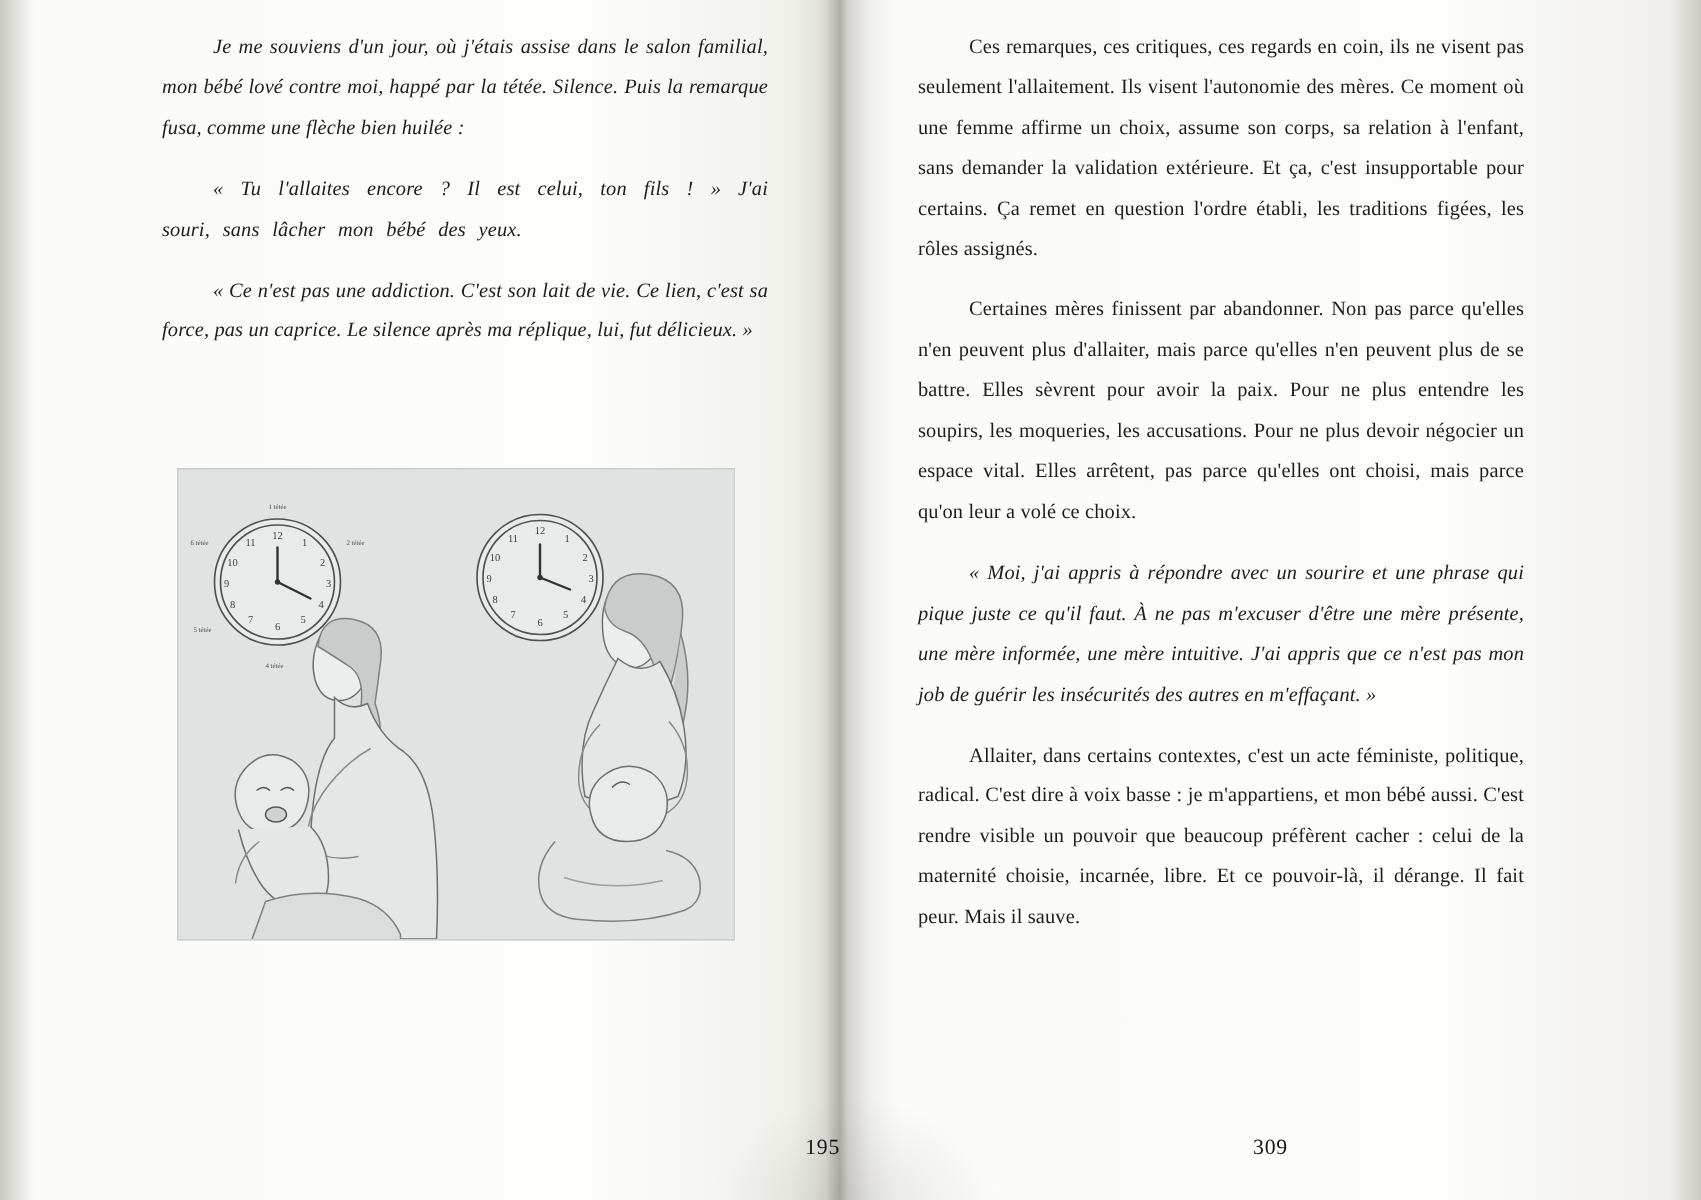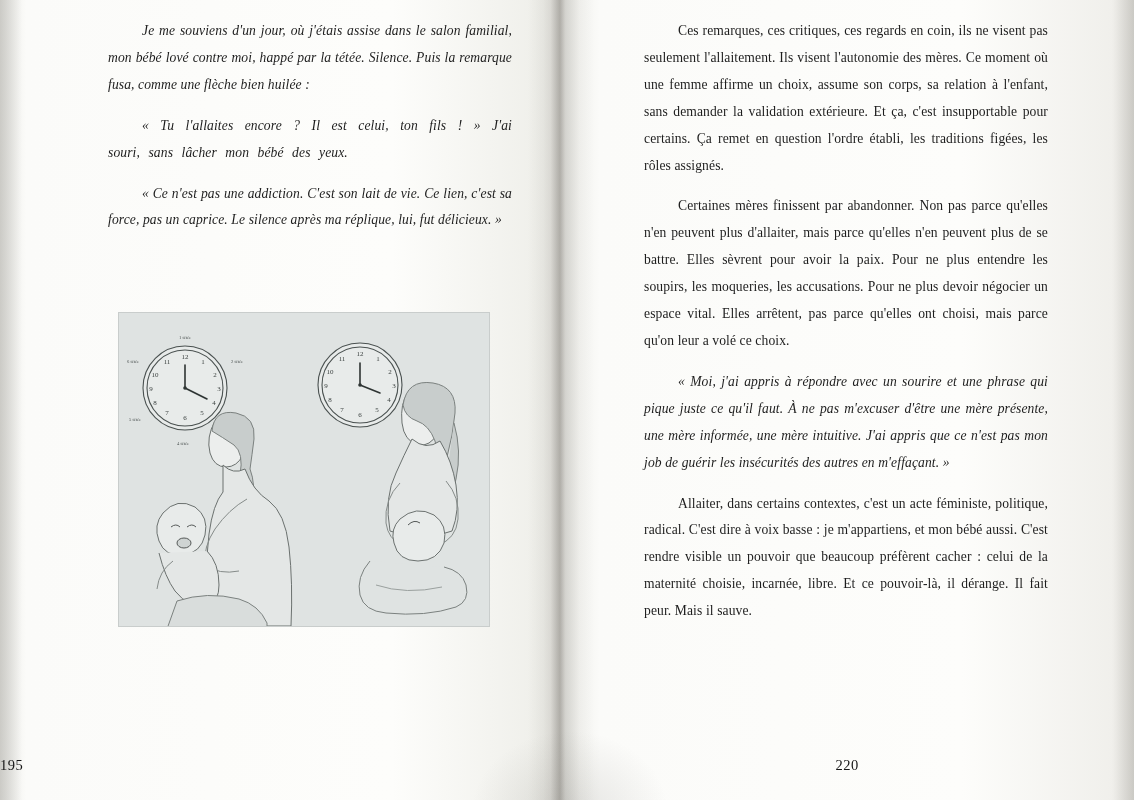--- a/index.html
+++ b/index.html
@@ -71,21 +71,20 @@
   }
   .col-left {
     left: 108px;
     top: 18px;
     width: 404px;
   }
   .col-right {
     left: 612px;
     top: 18px;
     width: 404px;
-    margin-left: 32px;
   }
   p {
     margin: 0 0 14px 0;
     font-size: 13.6px;
     line-height: 1.98;
     color: #1d1d1d;
     text-align: justify;
     text-indent: 34px;
     letter-spacing: 0.1px;
   }
@@ -135,21 +134,21 @@
 
   
   .folio {
     position: absolute;
     bottom: 26px;
     font-size: 14.5px;
     color: #151515;
     font-family: "Liberation Serif", serif;
     letter-spacing: 0.5px;
   }
-  .folio-left { left: 0; width: 560px; text-align: left; }
+  .folio-left { left: 0; width: 560px; text-align: right; }
   .folio-right { left: 560px; width: 574px; text-align: center; }
   
   .curl {
     position: absolute;
     bottom: 0;
     left: 470px;
     width: 200px;
     height: 70px;
     background: radial-gradient(ellipse at 50% 120%, rgba(120,118,112,0.18), rgba(255,255,255,0) 70%);
     pointer-events: none;
@@ -292,14 +291,14 @@
     <p class="quote">« Moi, j'ai appris à répondre avec un sourire et une phrase qui pique juste ce qu'il faut. À ne pas m'excuser d'être une mère présente, une mère informée, une mère intuitive. J'ai appris que ce n'est pas mon job de guérir les insécurités des autres en m'effaçant. »</p>
     <p>Allaiter, dans certains contextes, c'est un acte féministe, politique, radical. C'est dire à voix basse : je m'appartiens, et mon bébé aussi. C'est rendre visible un pouvoir que beaucoup préfèrent cacher : celui de la maternité choisie, incarnée, libre. Et ce pouvoir-là, il dérange. Il fait peur. Mais il sauve.</p>
   </div>
 
   <div class="gutter"></div>
   <div class="edge-left"></div>
   <div class="edge-right"></div>
   <div class="curl"></div>
 
   <div class="folio folio-left">195</div>
-  <div class="folio folio-right">220</div>
+  <div class="folio folio-right">309</div>
 </div>
 
 </body></html>

